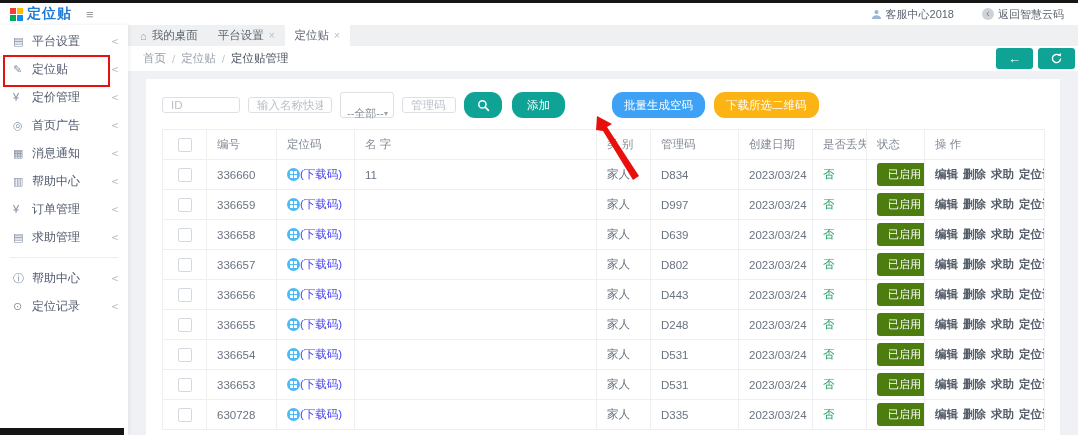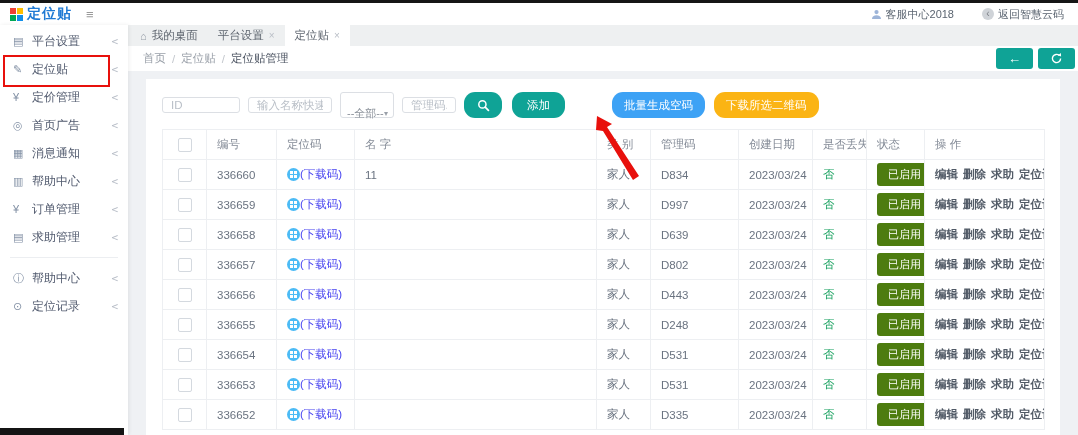--- a/index.html
+++ b/index.html
@@ -383,21 +383,21 @@
                 <td></td>
                 <td>家人</td>
                 <td>D531</td>
                 <td>2023/03/24</td>
                 <td class="lost-no">否</td>
                 <td><button class="status-btn">已启用</button></td>
                 <td><span class="action-link">编辑</span><span class="action-link">删除</span><span class="action-link">求助</span><span class="action-link">定位记录</span></td>
               </tr>
               <tr class="row">
                 <td class="cbc"><span class="cb"></span></td>
-                <td>336652</td>
+                <td>630728</td>
                 <td>
                   <div class="code-wrap">
                     <span class="code-badge"></span>
                     <span class="code-link">(下载码)</span>
                   </div>
                 </td>
                 <td></td>
                 <td>家人</td>
                 <td>D335</td>
                 <td>2023/03/24</td>

